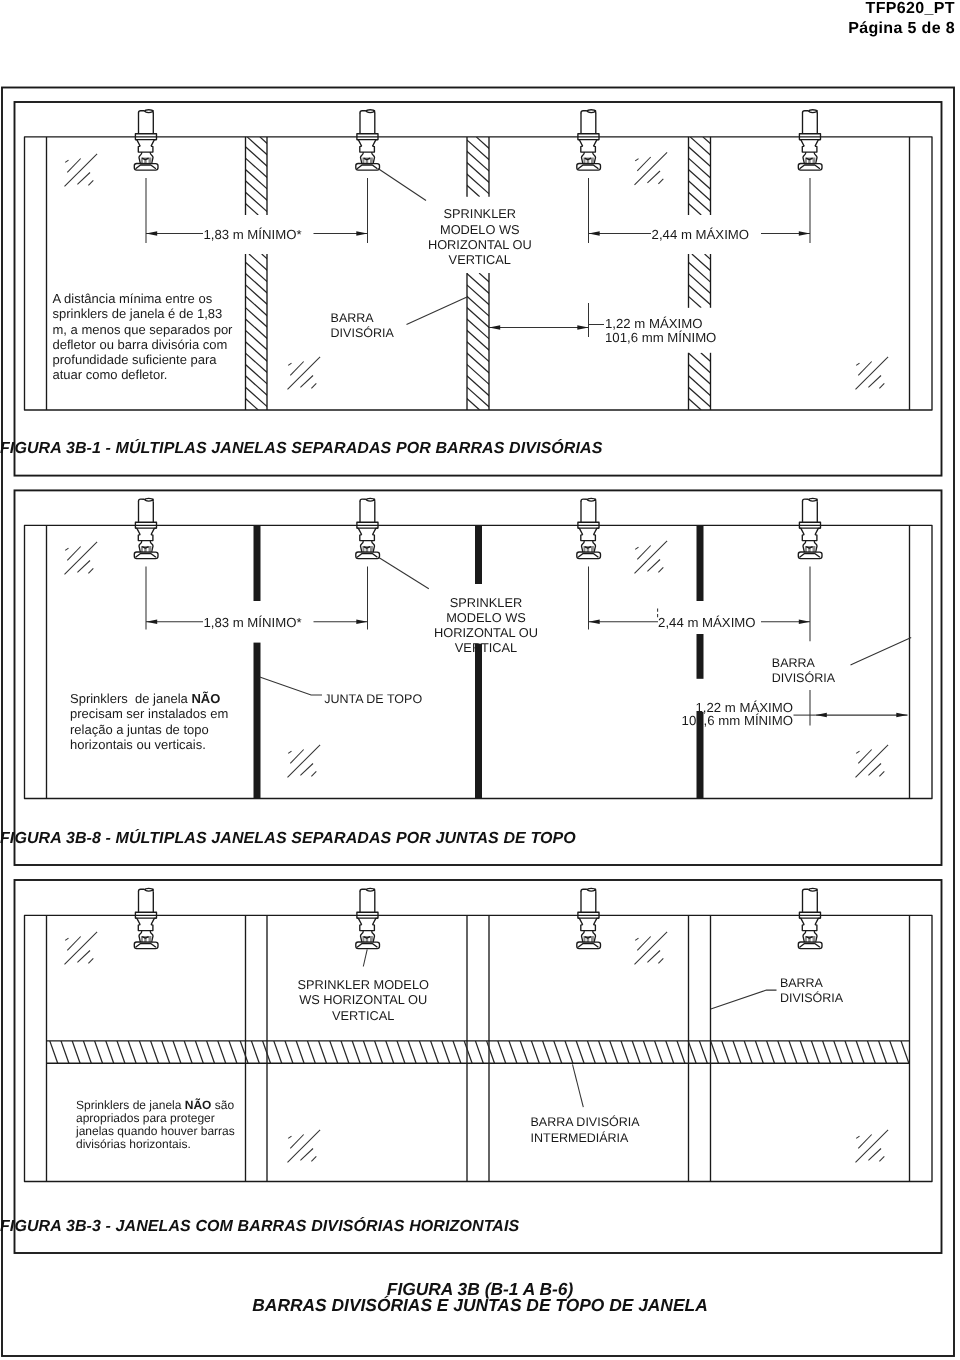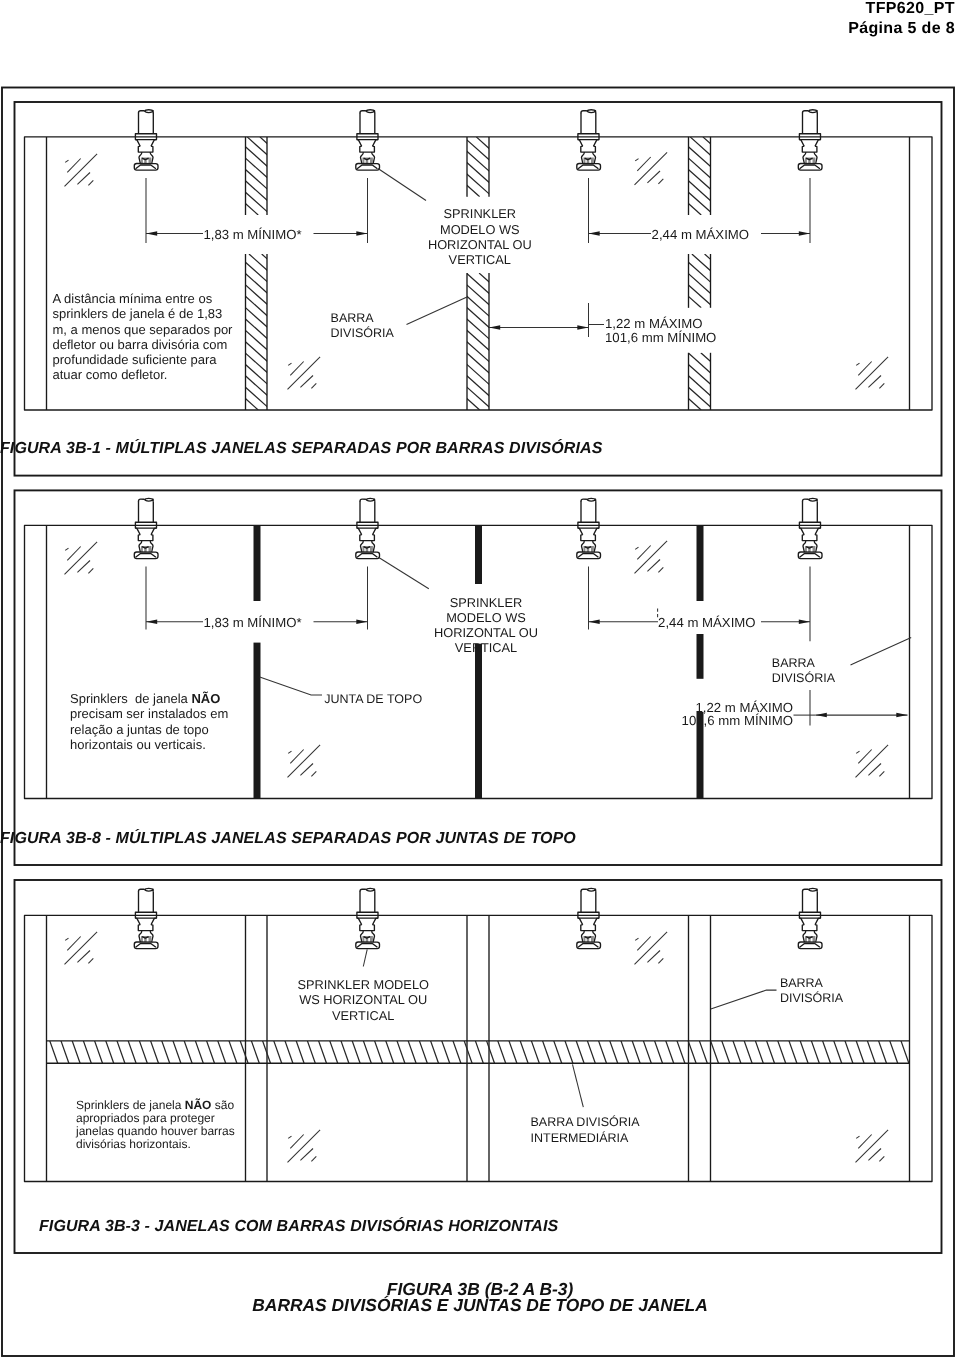--- a/index.html
+++ b/index.html
@@ -708,18 +708,18 @@
 <div class="note" style="left:70px;top:691px;">Sprinklers  de janela <b>NÃO</b>
 precisam ser instalados em
 relação a juntas de topo
 horizontais ou verticais.</div>
 <div class="note" style="left:60px;top:1098.5px;font-size:12px;line-height:13.05px;margin-left:16px;">Sprinklers de janela <b>NÃO</b> são
 apropriados para proteger
 janelas quando houver barras
 divisórias horizontais.</div>
 <div class="cap" style="left:0;width:960px;top:440px;">FIGURA 3B-1 - MÚLTIPLAS JANELAS SEPARADAS POR BARRAS DIVISÓRIAS</div>
 <div class="cap" style="left:0;width:960px;top:830px;">FIGURA 3B-8 - MÚLTIPLAS JANELAS SEPARADAS POR JUNTAS DE TOPO</div>
-<div class="cap" style="left:0;width:848px;top:1218px;margin-left:39px;">FIGURA 3B-3 - JANELAS COM BARRAS DIVISÓRIAS HORIZONTAIS</div>
+<div class="cap" style="left:0;width:848px;top:1218px;">FIGURA 3B-3 - JANELAS COM BARRAS DIVISÓRIAS HORIZONTAIS</div>
 <div class="foot" style="left:0;width:960px;top:1281px;">
-      <div>FIGURA 3B (B-2 A B-3)</div>
+      <div>FIGURA 3B (B-1 A B-6)</div>
       <div>BARRAS DIVISÓRIAS E JUNTAS DE TOPO DE JANELA</div>
     </div>
 </div>
 
 </body></html>

